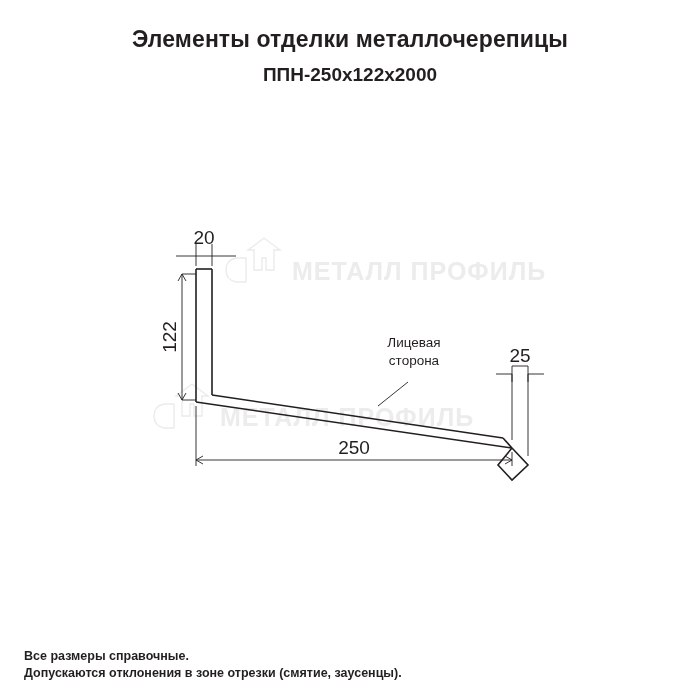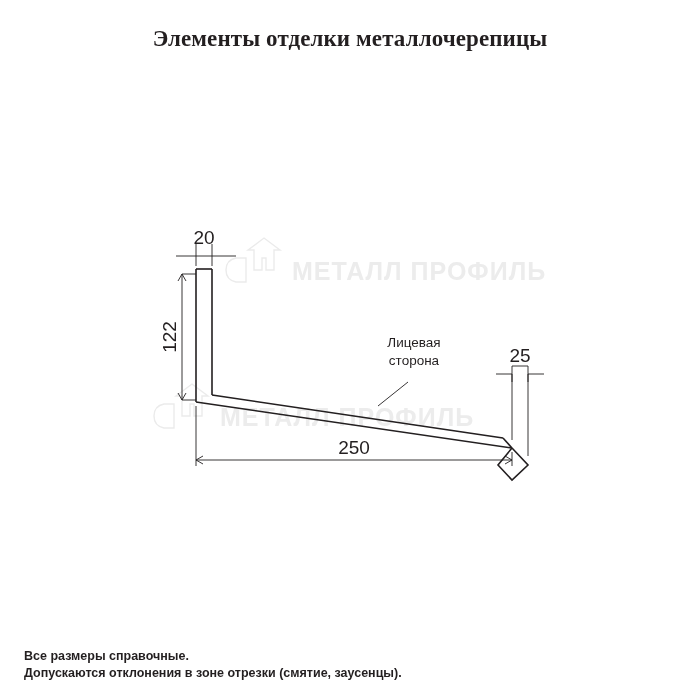--- a/index.html
+++ b/index.html
@@ -19,21 +19,20 @@
     position: relative;
     width: 700px;
     height: 700px;
   }
   .title-block {
     position: absolute;
     top: 22px;
     left: 0;
     width: 700px;
     text-align: center;
-    font-family: Liberation Serif, serif;
   }
   .main-title {
     font-size: 23px;
     font-weight: bold;
     letter-spacing: 0.1px;
     margin: 0;
     line-height: 34px;
   }
   .sub-title {
     font-size: 19px;
@@ -110,20 +109,21 @@
     font-size: 13.5px;
   }
 </style>
 </head>
 <body>
 
 <div class="page">
 
   <div class="title-block">
     <div class="main-title">Элементы отделки металлочерепицы</div>
+    <div class="sub-title2">ППН-250x122x2000</div>
   </div>
 
   <div class="drawing">
     <svg width="700" height="360" viewBox="0 0 700 360" xmlns="http://www.w3.org/2000/svg">
 
       <g opacity="1">
         <path class="wm" d="M248 80 l16 -12 16 12 l-6 0 0 20 -8 0 0 -12 -4 0 0 12 -8 0 0 -20 z"></path>
         <path class="wm" d="M236 88 q-10 2 -10 12 q0 10 10 12 l10 0 0 -24 z"></path>
         <text class="wmtext" x="292" y="110">МЕТАЛЛ ПРОФИЛЬ</text>
       </g>

